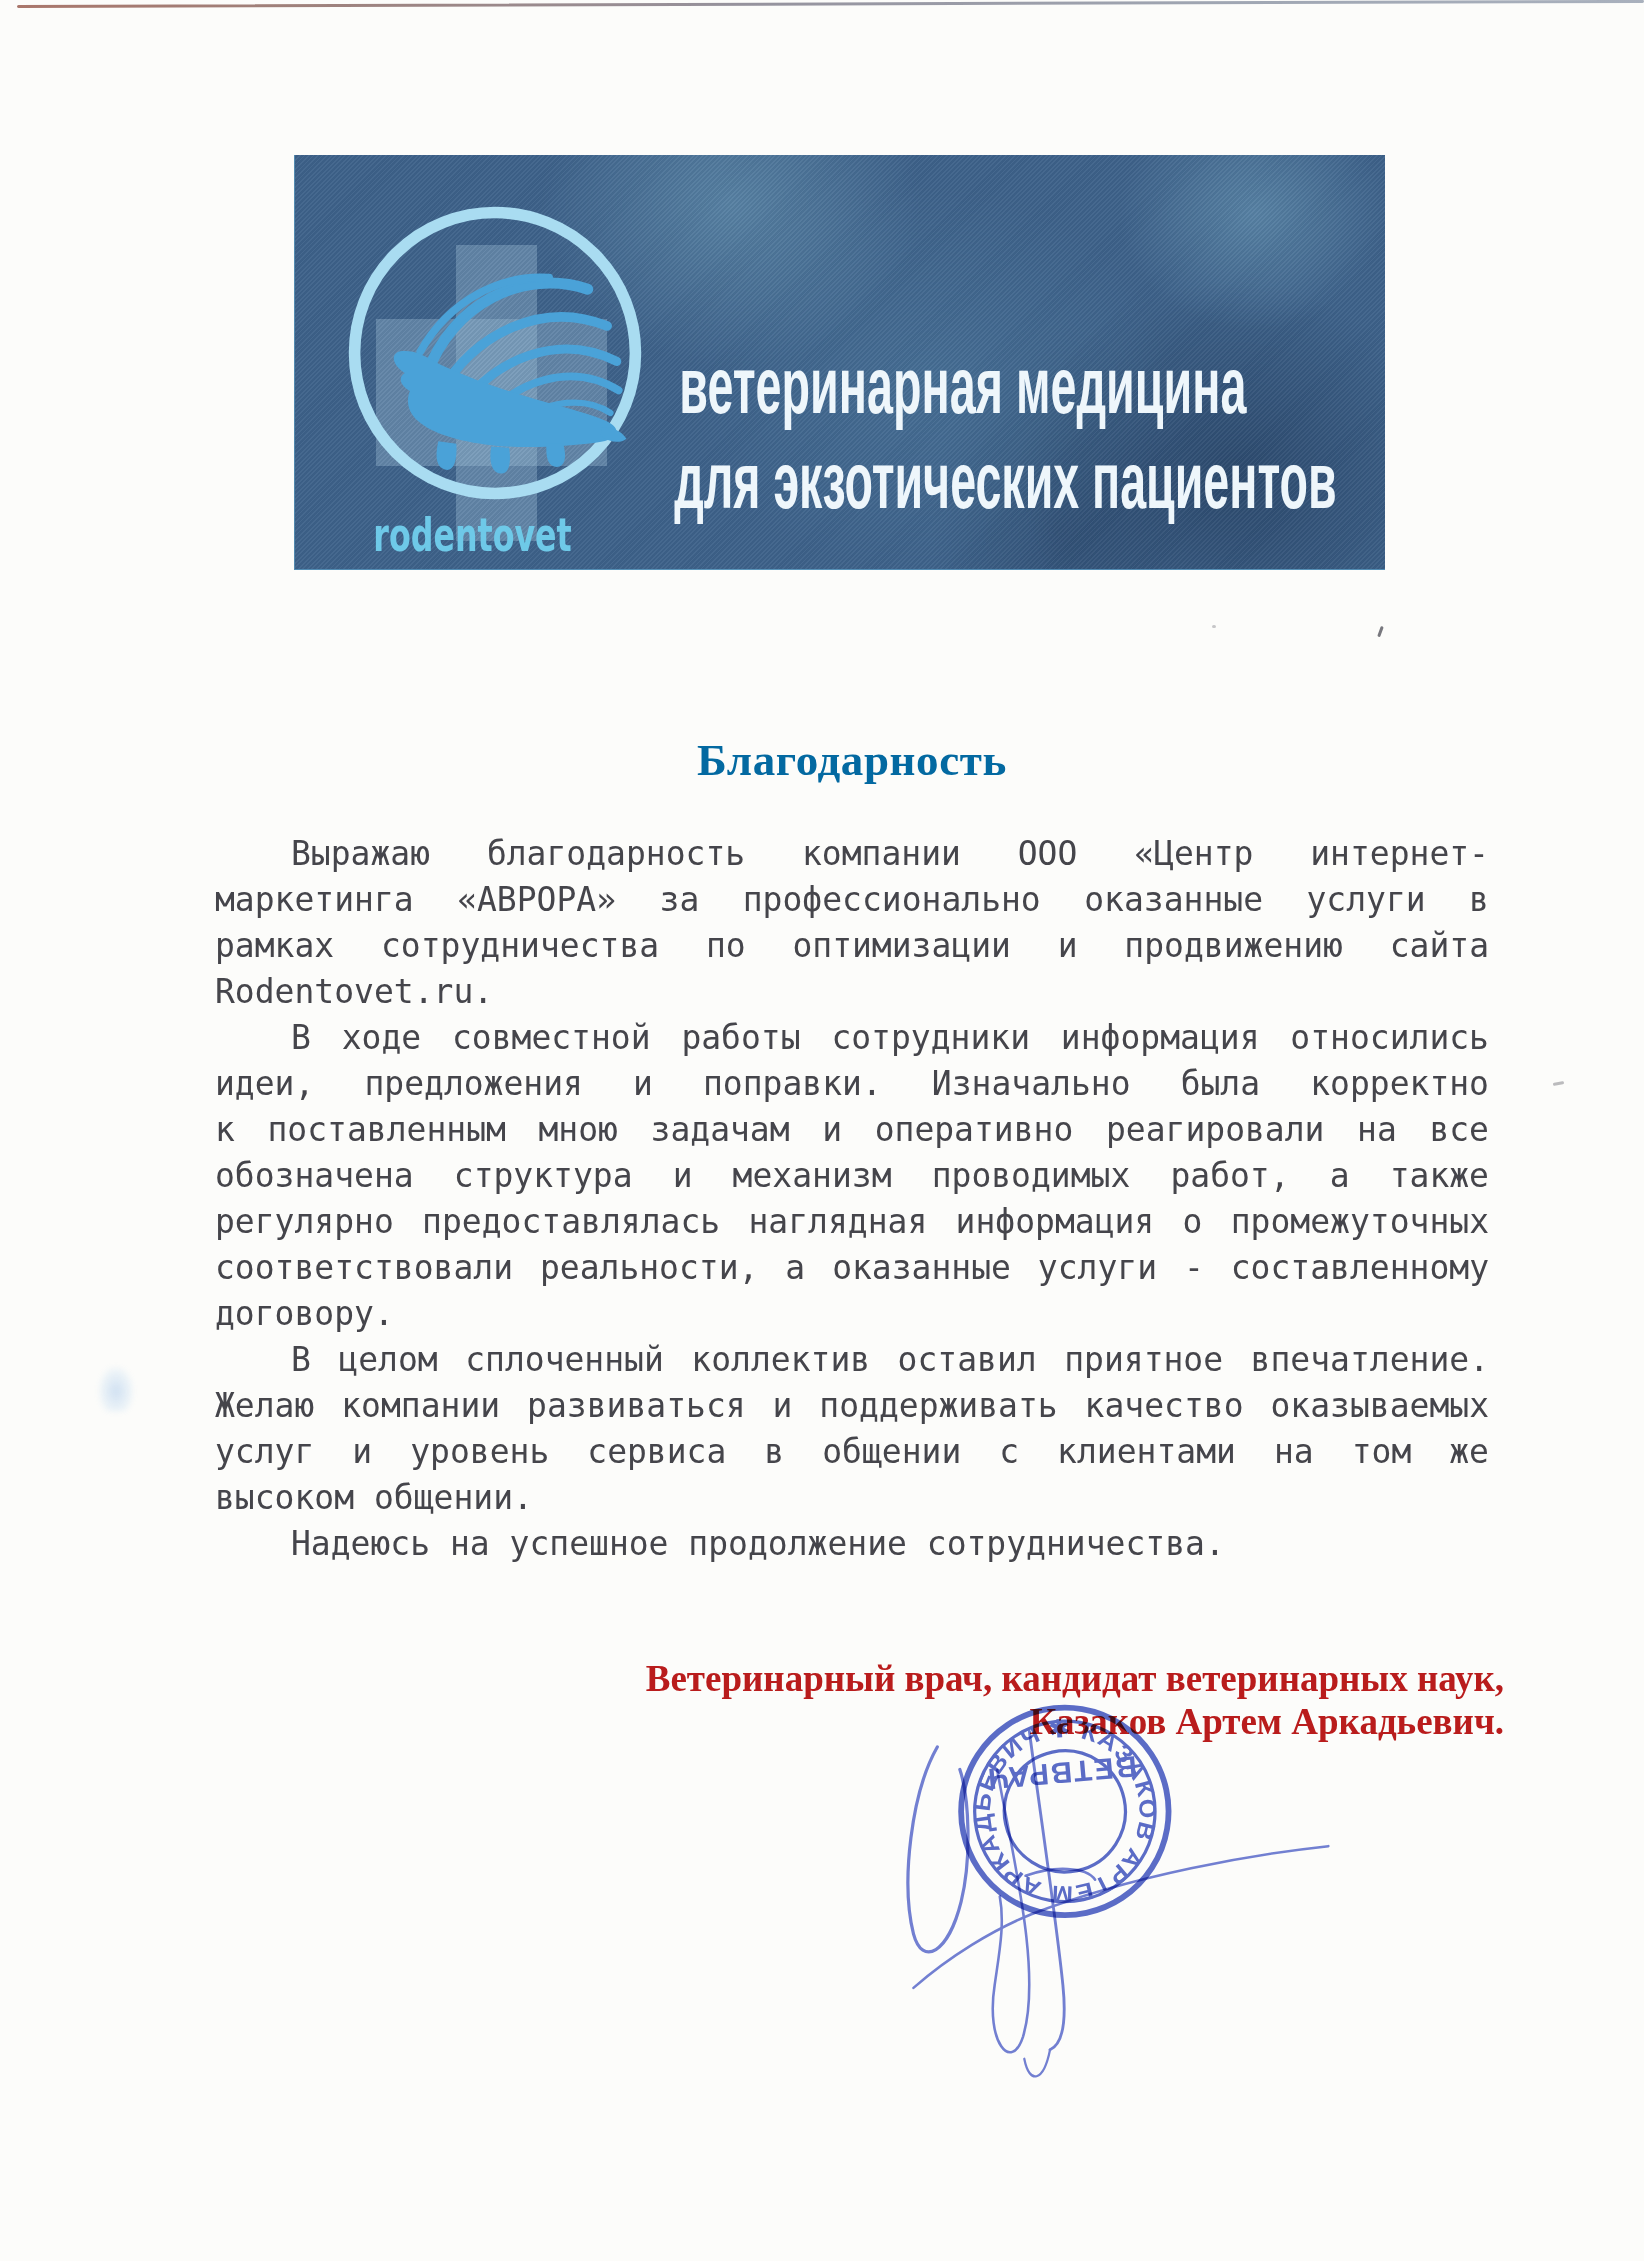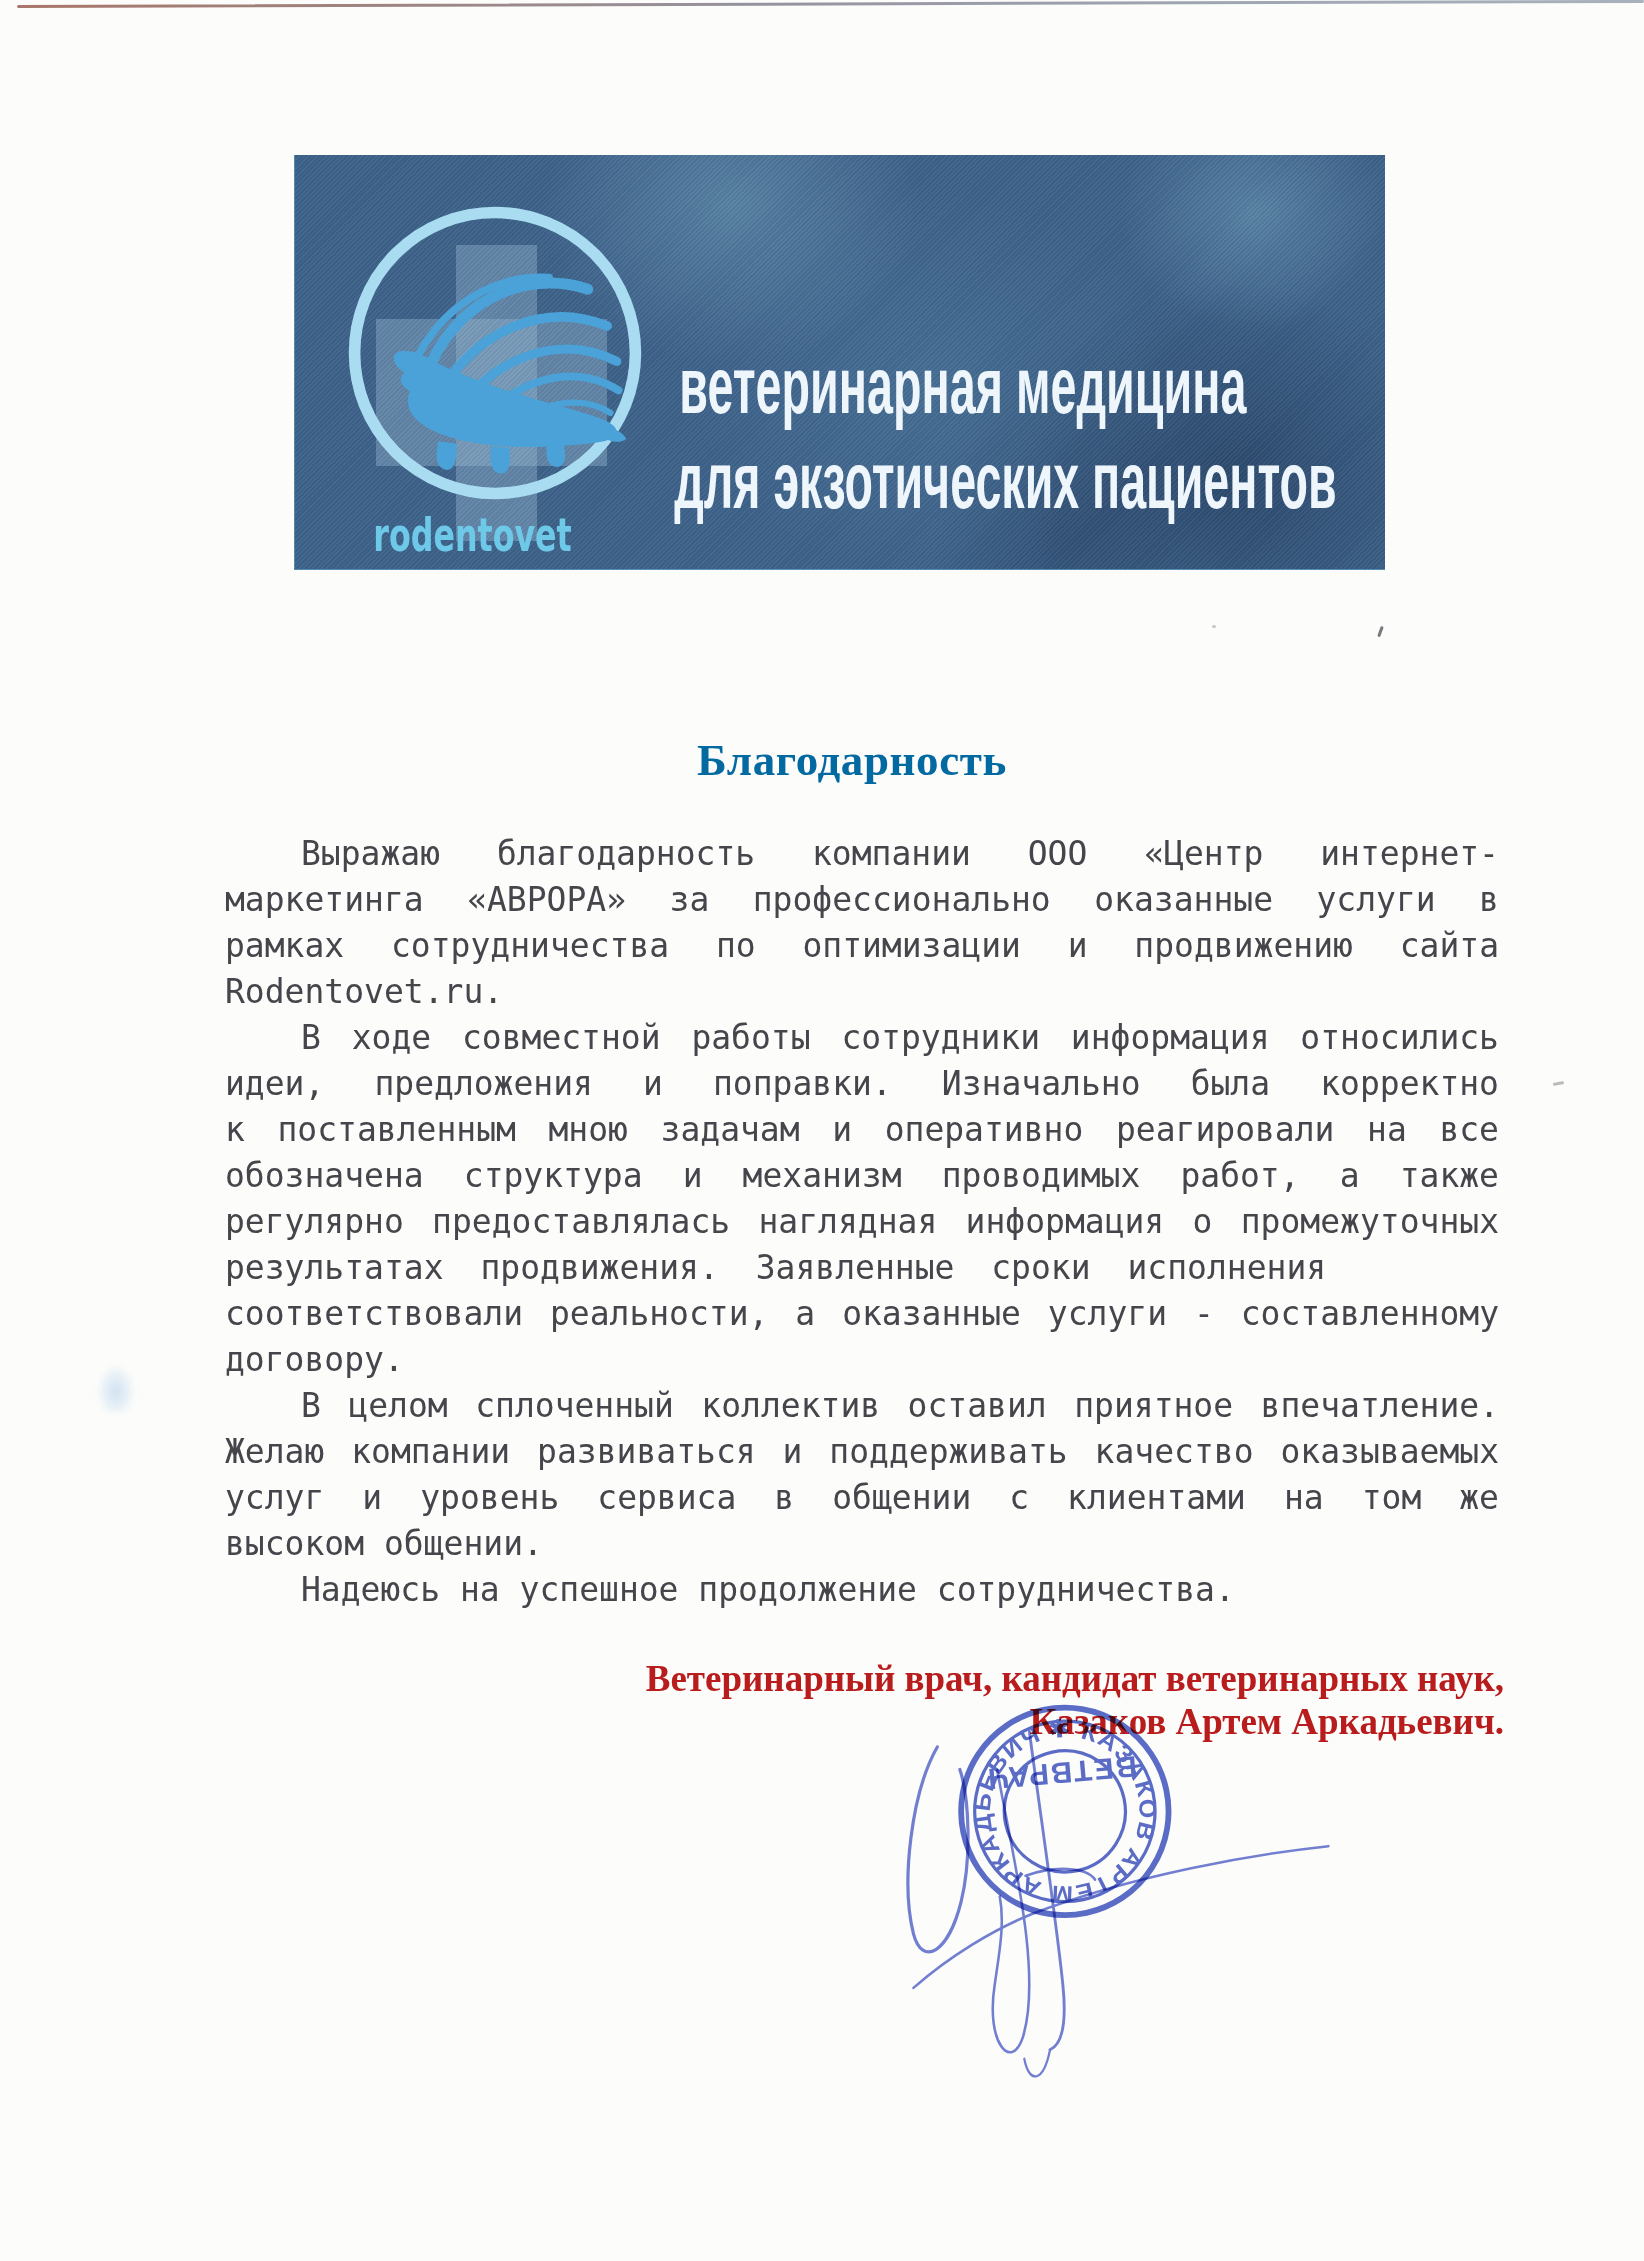--- a/index.html
+++ b/index.html
@@ -47,21 +47,21 @@
   #brand-svg{position:absolute;left:77px;top:353px;}
   #headline-svg{position:absolute;left:361px;top:161px;}
   
   #title{
     position:absolute;left:215px;top:734px;width:1274px;
     font-family:"Liberation Serif",serif;font-weight:bold;font-size:45px;color:#0369a1;
     text-align:center;letter-spacing:0.6px;
   }
   #body{
     position:absolute;left:215px;top:831px;width:1274px;
-    font-size:33px;line-height:46px;color:#45454b;margin-left:10px;
+    font-size:33px;line-height:46px;color:#45454b;
   }
   #body .ln{text-align:left;}
   #body .j{text-align:justify;text-align-last:justify;}
   #body .ind{padding-left:76px;}
   #body .gap{word-spacing:17px;}
   #sig{
     position:absolute;right:140px;top:1657px;width:966px;
     font-family:"Liberation Serif",serif;font-weight:bold;font-size:37px;line-height:43px;
     color:#b91c1c;text-align:right;
   }
@@ -122,21 +122,20 @@
   <div id="body">
     <div class="ln ind j">Выражаю благодарность компании ООО «Центр интернет-</div>
     <div class="ln j">маркетинга «АВРОРА» за профессионально оказанные услуги в</div>
     <div class="ln j">рамках сотрудничества по оптимизации и продвижению сайта</div>
     <div class="ln">Rodentovet.ru.</div>
     <div class="ln ind j">В ходе совместной работы сотрудники информация относились</div>
     <div class="ln j">идеи, предложения и поправки. Изначально была корректно</div>
     <div class="ln j">к поставленным мною задачам и оперативно реагировали на все</div>
     <div class="ln j">обозначена структура и механизм проводимых работ, а также</div>
     <div class="ln j">регулярно предоставлялась наглядная информация о промежуточных</div>
-    <div class="ln gap">результатах продвижения. Заявленные сроки исполнения</div>
     <div class="ln j">соответствовали реальности, а оказанные услуги - составленному</div>
     <div class="ln">договору.</div>
     <div class="ln ind j">В целом сплоченный коллектив оставил приятное впечатление.</div>
     <div class="ln j">Желаю компании развиваться и поддерживать качество оказываемых</div>
     <div class="ln j">услуг и уровень сервиса в общении с клиентами на том же</div>
     <div class="ln">высоком общении.</div>
     <div class="ln ind">Надеюсь на успешное продолжение сотрудничества.</div>
   </div>
 
   <div id="sig">

